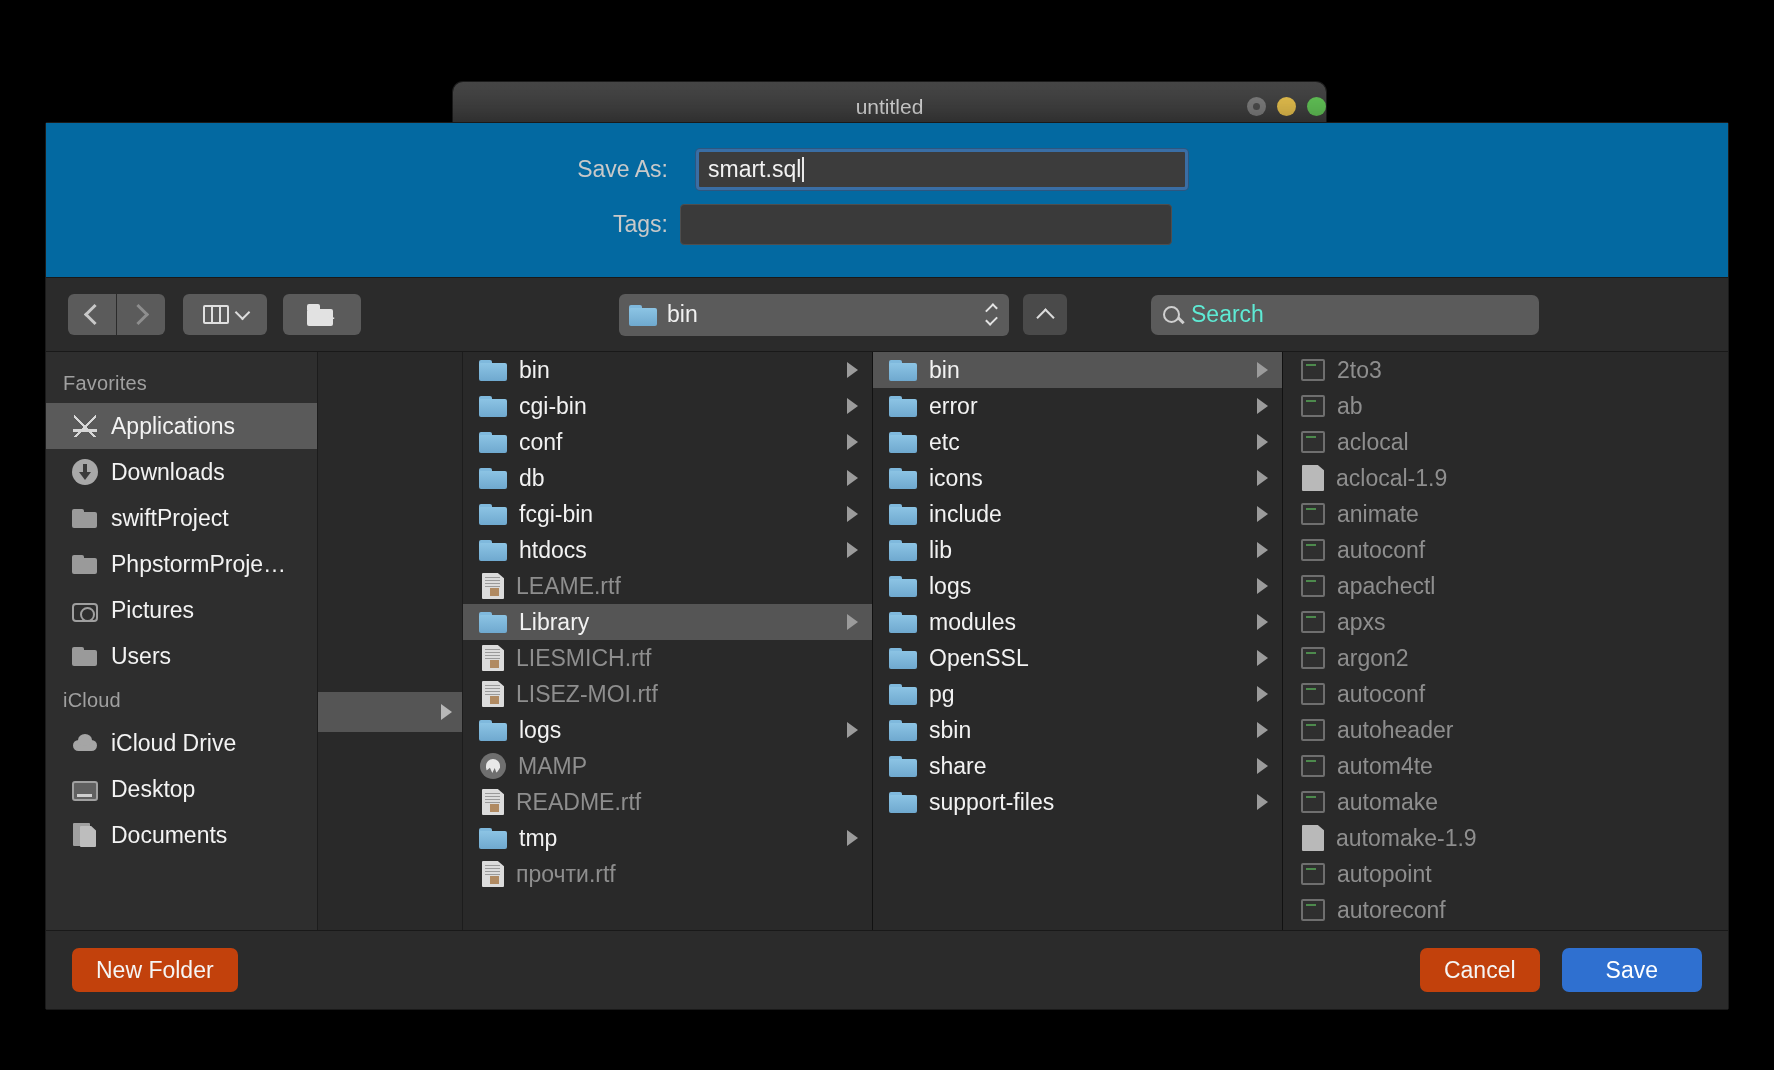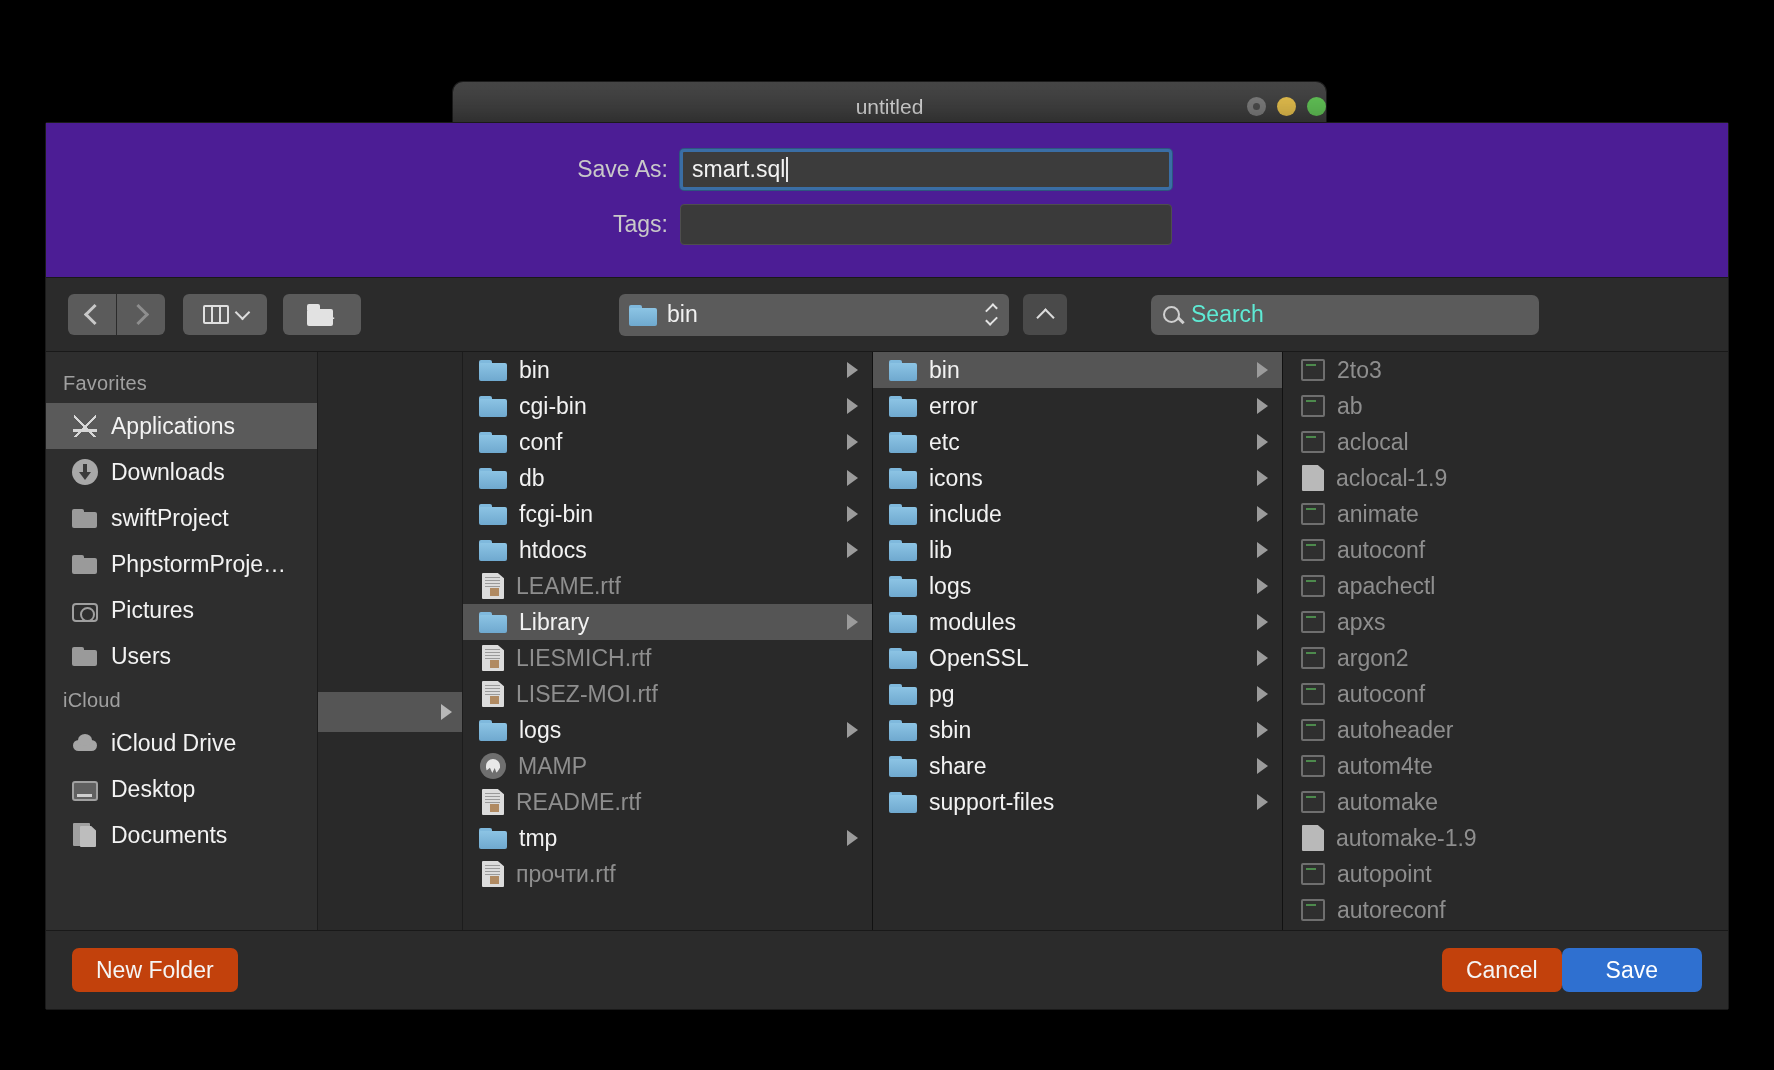--- a/index.html
+++ b/index.html
@@ -52,21 +52,21 @@
     border: 1px solid #1a1a1a;
     border-radius: 2px;
     display: flex; flex-direction: column;
     box-shadow: 0 18px 60px rgba(0,0,0,0.8);
   }
 
   
   .form-area {
     padding: 26px 0 18px 0;
     border-bottom: 1px solid #191919;
-    background: #4c1d95;
+    background: #0369a1;
   }
   .form-row {
     display: flex; align-items: center;
     margin-bottom: 14px;
   }
   .form-label {
     width: 634px;
     text-align: right;
     padding-right: 12px;
     color: #c9c9c9;
@@ -78,20 +78,21 @@
     border: 1px solid #4e4e4e;
     border-radius: 4px;
     display: flex; align-items: center;
     padding: 0 9px;
     color: #f2f2f2; font-size: 23px;
   }
   .field.focused {
     border: 3px solid #3a6ea5;
     box-shadow: 0 0 0 1px #2d567f;
     background: #3c3c3c;
+    margin-left: 16px;
   }
   .caret {
     display: inline-block;
     width: 2px; height: 25px;
     background: #e8e8e8;
     margin-left: 1px;
   }
 
   
   .toolbar {
@@ -439,21 +440,21 @@
     height: 44px;
     border-radius: 7px;
     font-size: 23px;
     display: flex; align-items: center; justify-content: center;
     cursor: default;
     border: none;
   }
   .btn.grey { background: #c2410c; color: #f5f5f5; padding: 0 24px; }
   .btn.blue { background: #2f70d0; color: #ffffff; padding: 0 44px; }
   .spacer { flex: 1; }
-  .btn-group { display: flex; }
+  .btn-group { display: flex; gap: 22px; }
 </style>
 </head>
 <body>
 
 <div id="root">
 
   <div class="parent-window">
     <div class="traffic">
       <div class="dot close"></div>
       <div class="dot min"></div>

